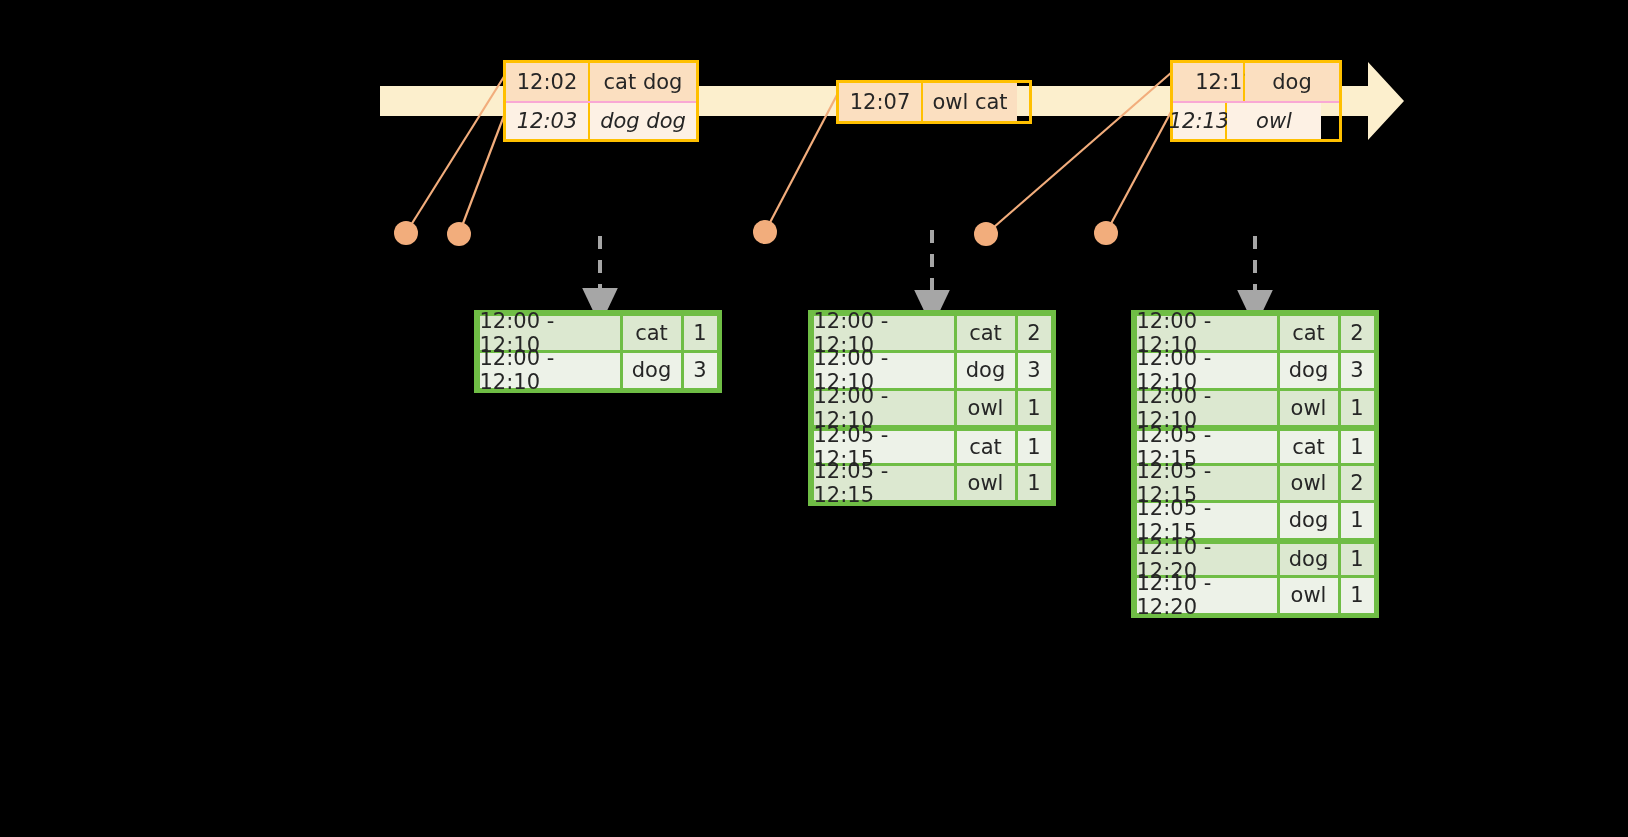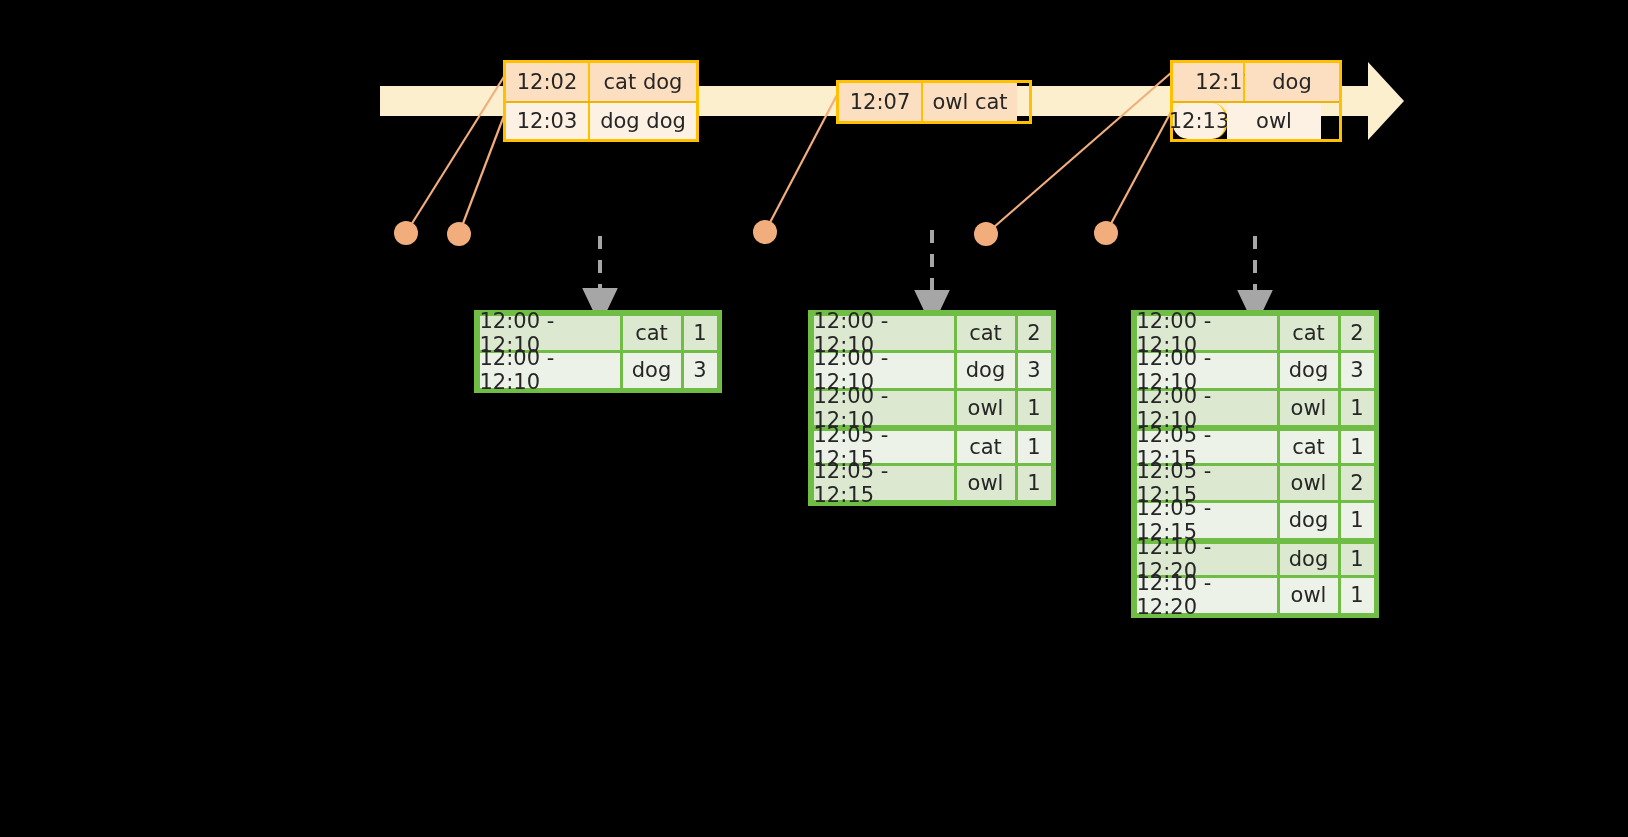--- a/index.html
+++ b/index.html
@@ -4,21 +4,21 @@
 <style>
   html,body{margin:0;padding:0;background:#000;}
   body{width:1628px;height:837px;position:relative;overflow:hidden;
        font-family:"DejaVu Sans","Liberation Sans",sans-serif;}
   #stage{position:absolute;left:0;top:0;width:1628px;height:837px;background:#000;}
   #svg-layer{position:absolute;left:0;top:0;width:1628px;height:837px;pointer-events:none;}
 
   
   .evt-box{position:absolute;border:3px solid #FFC000;box-sizing:border-box;}
   .evt-row{display:flex;height:38px;box-sizing:border-box;}
-  .evt-row + .evt-row{border-top:2px solid #eab308;}
+  .evt-row + .evt-row{border-top:2px solid #f9a8d4;font-style:italic;}
   .evt-row.shade .evt-cell{background:#FBDFC0;}
   .evt-row.plain .evt-cell{background:#FDF1E4;}
   .evt-cell{display:flex;align-items:center;justify-content:center;
             font-size:21px;color:#262626;box-sizing:border-box;}
   .evt-cell.time{border-right:2px solid #FFC000;}
 
   
   .res-table{position:absolute;border:4px solid #6FBD45;box-sizing:border-box;
              background:#6FBD45;}
   .res-row{display:flex;height:37.5px;box-sizing:border-box;}
@@ -88,21 +88,21 @@
       <div class="evt-cell words" style="width:94px;">owl cat</div>
     </div>
   </div>
 
   <div class="evt-box" id="evt-box-2" style="left:1170px;top:60px;width:172px;">
     <div class="evt-row shade">
       <div class="evt-cell time" style="width:72px;padding-left:35px;">12:11</div>
       <div class="evt-cell words" style="width:94px;">dog</div>
     </div>
     <div class="evt-row plain">
-      <div class="evt-cell time" style="width:54px;border-radius:15px;">12:13</div>
+      <div class="evt-cell time" style="width:54px;">12:13</div>
       <div class="evt-cell words" style="width:94px;">owl</div>
     </div>
   </div>
 
   <div class="res-table" id="res-table-0" style="left:474px;top:310px;width:248px;">
       <div class="res-row shade">
         <div class="res-cell win" style="width: 140px;">12:00 - 12:10</div>
         <div class="res-cell key" style="width: 58px;">cat</div>
         <div class="res-cell cnt" style="flex: 1 1 0%;">1</div>
       </div>

